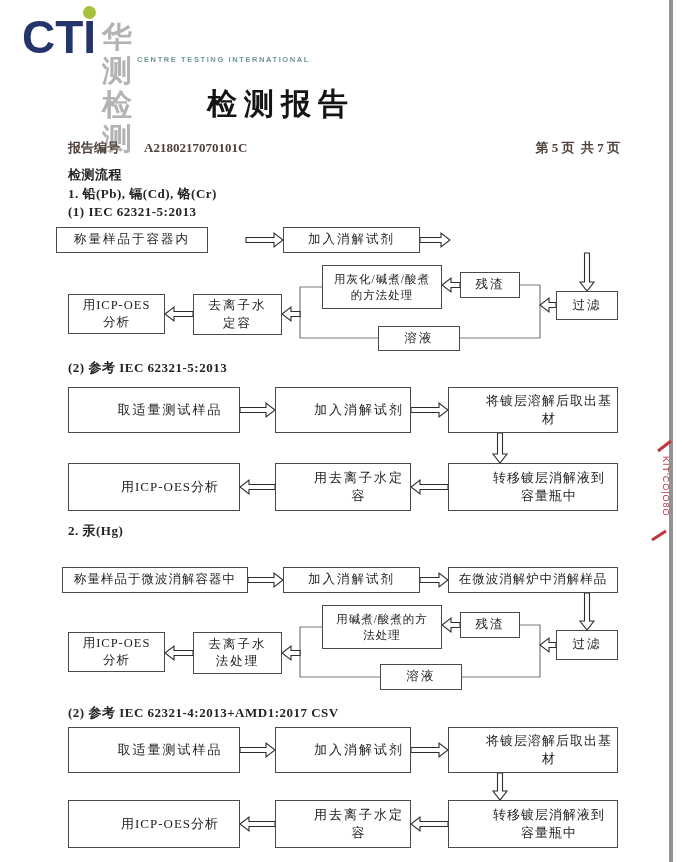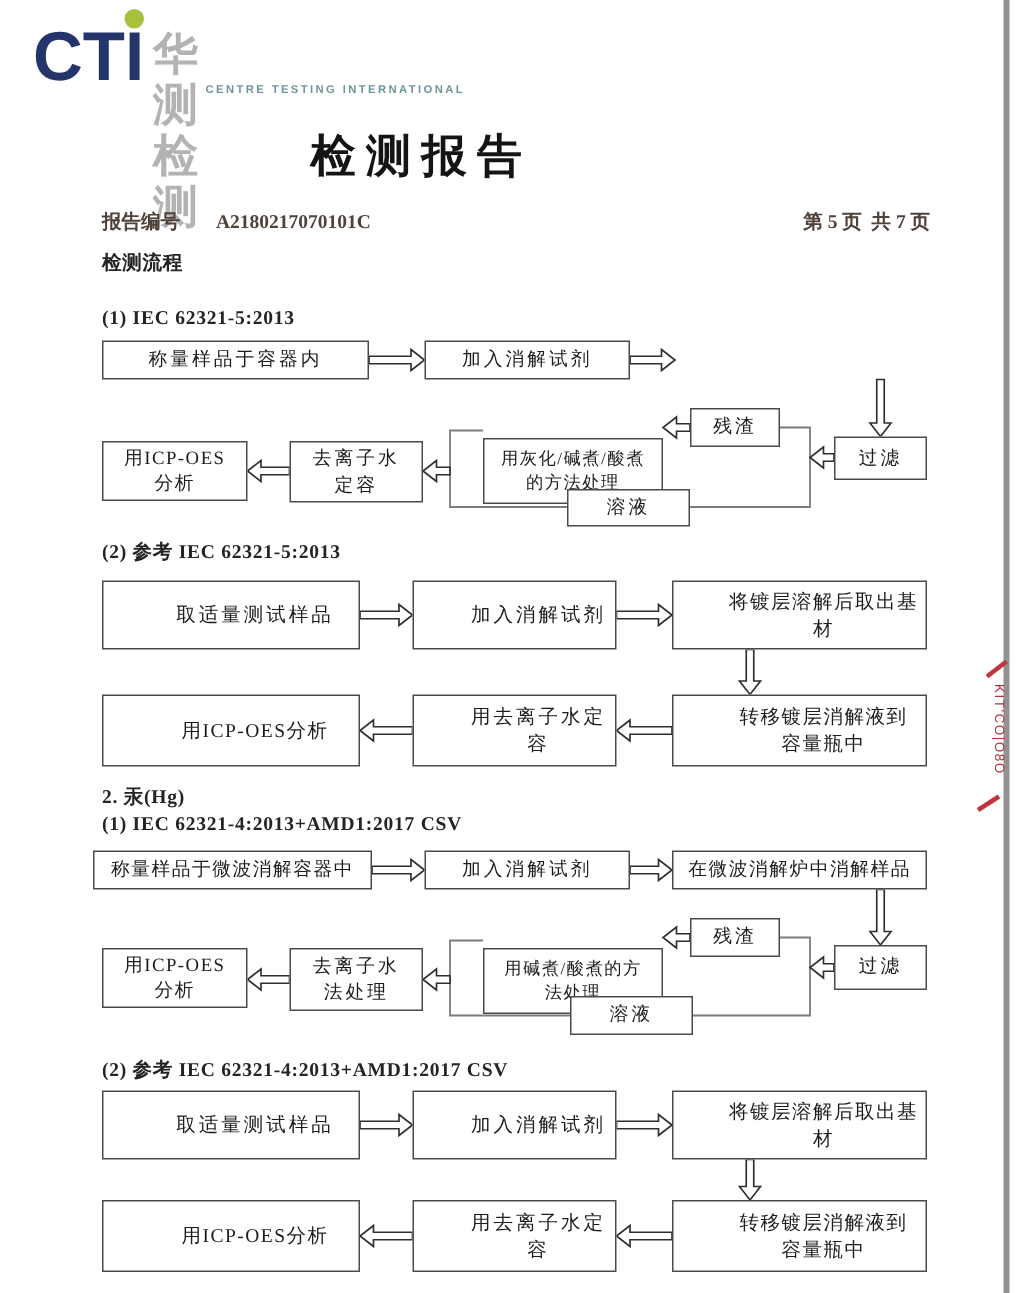--- a/index.html
+++ b/index.html
@@ -24,21 +24,21 @@
   .meta .left span{white-space:pre;}
   .meta .lbl{margin-right:24px;}
   .meta .pageinfo{white-space:pre;}
   
   .slabel{position:absolute;left:68px;font-size:13px;font-weight:bold;color:#242424;letter-spacing:0.5px;
           white-space:nowrap;z-index:2;}
   
   .fbox{position:absolute;box-sizing:border-box;background:#fff;border:1px solid #4a4a4a;z-index:2;
         display:flex;align-items:center;justify-content:center;text-align:center;
         font-size:12.5px;letter-spacing:2px;line-height:1.4;color:#1c1c1c;white-space:pre-line;}
-  .fbox.small{font-size:11.5px;letter-spacing:1px;margin-top:27px;}
+  .fbox.small{font-size:11.5px;letter-spacing:1px;}
   .fbox.big{font-size:13px;padding-left:32px;}
   .fbox.tight{letter-spacing:1px;}
   svg.overlay{position:absolute;left:0;top:0;z-index:1;}
   svg .arrow{fill:#ffffff;stroke:#2e2e2e;stroke-width:1.1;stroke-linejoin:miter;}
   svg .conn{fill:none;stroke:#7c7c7c;stroke-width:1.2;}
   svg .stamp{stroke:#c2353e;fill:none;}
   svg .stamptext{fill:#b5323c;font-family:"Liberation Sans","DejaVu Sans",sans-serif;font-size:9px;letter-spacing:1px;}
 </style>
 </head>
 <body>
@@ -95,27 +95,27 @@
 
   <div class="title">检测报告</div>
   <div class="meta">
     <span class="left">
       <span class="lbl">报告编号</span><span>A2180217070101C</span>
     </span>
     <span class="pageinfo">第 5 页  共 7 页</span>
   </div>
 
   <div class="slabel" style="top:166px">检测流程</div>
+  <div class="slabel" style="top:185px">1. 铅(Pb), 镉(Cd), 铬(Cr)</div>
   <div class="slabel" style="top:204px">(1) IEC 62321-5:2013</div>
   <div class="slabel" style="top:359px">(2) 参考 IEC 62321-5:2013</div>
   <div class="slabel" style="top:522px">2. 汞(Hg)</div>
-  <div class="slabel" style="top:541px">(1) IEC 62321-4:2013+AMD1:2017 CSV</div>
   <div class="slabel" style="top:704px">(2) 参考 IEC 62321-4:2013+AMD1:2017 CSV</div>
 
-  <div class="fbox" style="left:68px;top:227px;width:178px;height:26px">称量样品于容器内</div>
+  <div class="fbox" style="left:56px;top:227px;width:152px;height:26px">称量样品于容器内</div>
   <div class="fbox" style="left:283px;top:227px;width:137px;height:26px">加入消解试剂</div>
   <div class="fbox small" style="left:322px;top:265px;width:120px;height:44px">用灰化/碱煮/酸煮
 的方法处理</div>
   <div class="fbox" style="left:460px;top:272px;width:60px;height:26px">残渣</div>
   <div class="fbox" style="left:556px;top:291px;width:62px;height:29px">过滤</div>
   <div class="fbox tight" style="left:68px;top:294px;width:97px;height:40px">用ICP-OES
 分析</div>
   <div class="fbox" style="left:193px;top:294px;width:89px;height:41px">去离子水
 定容</div>
   <div class="fbox" style="left:378px;top:326px;width:82px;height:25px">溶液</div>

